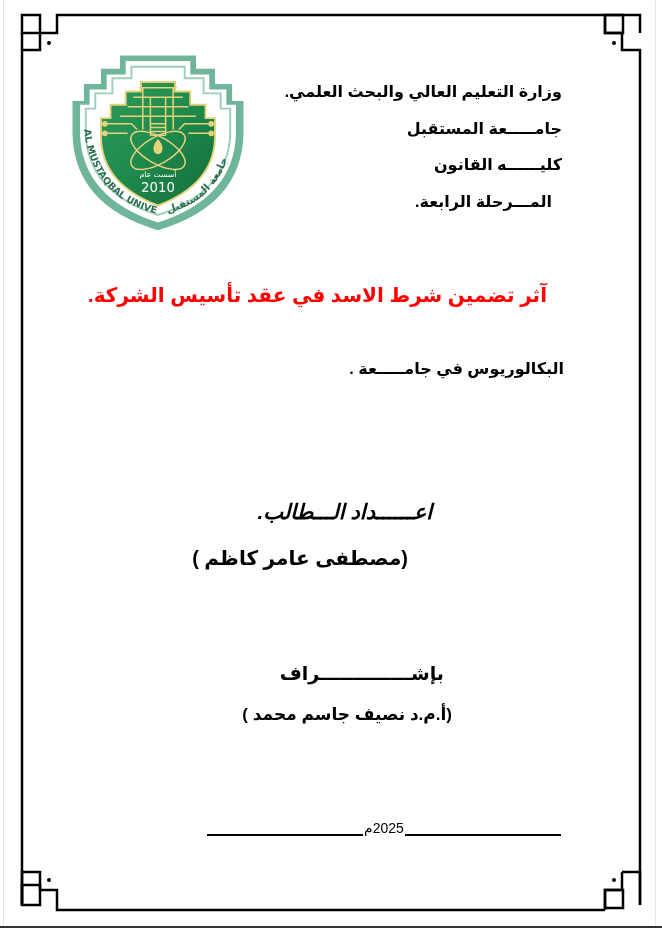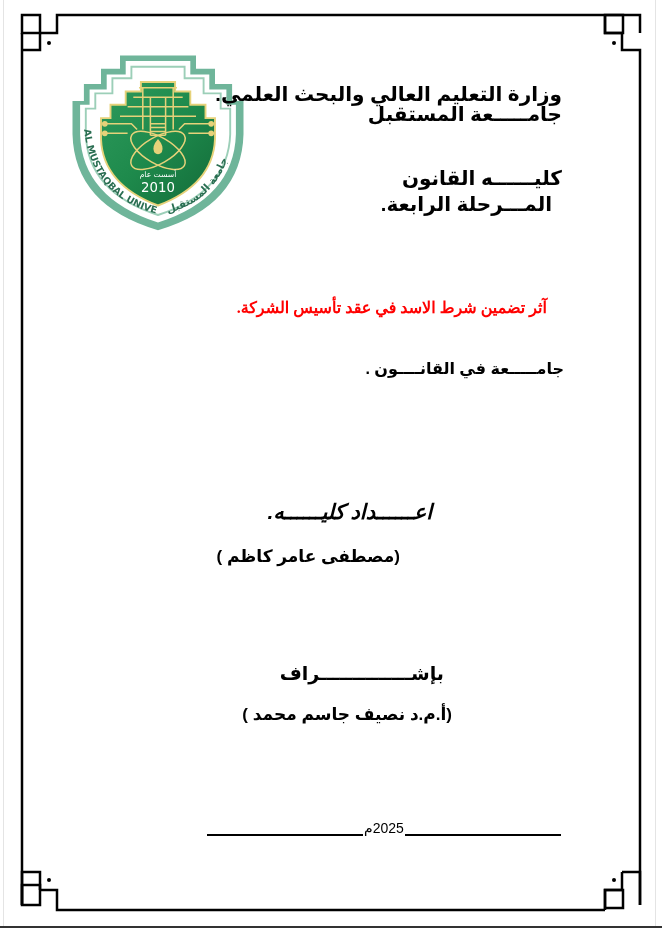--- a/index.html
+++ b/index.html
@@ -4,25 +4,25 @@
   <style>
     html, body { margin:0; padding:0; }
     body { width:662px; height:928px; background:#ffffff; position:relative; overflow:hidden;
            font-family:"Liberation Sans", "DejaVu Sans", sans-serif; }
     .page-edge-left { position:absolute; left:3px; top:0; width:1px; height:928px; background:#e4e4e4; }
     .page-edge-right { position:absolute; left:655px; top:0; width:1px; height:928px; background:#e4e4e4; }
     .page-edge-bottom { position:absolute; left:0; top:926px; width:662px; height:2px; background:#333; }
     .border-svg { position:absolute; left:0; top:0; }
     .logo { position:absolute; left:63px; top:44px; width:190px; height:190px; }
     .txt { position:absolute; direction:rtl; color:#000; font-weight:bold; white-space:nowrap; }
-    .hdr { font-size:20px; right:100px; }
-    .title { color:#ff0000; font-size:16px; right:115px; top:298px;font-family:Liberation Serif, serif; }
+    .hdr { font-size:16px; right:100px; }
+    .title { color:#ff0000; font-size:20px; right:115px; top:283px; }
     .intro { font-size:16px; right:98px; line-height:25px; top:356px; text-align:right; }
     .prep { font-size:21px; font-style:italic; right:230px; top:500px; }
-    .student { font-size:17px; right:262px; top:546px; }
+    .student { font-size:20px; right:254px; top:546px; }
     .sup-label { font-size:19px; right:218px; top:662px; }
     .supervisor { font-size:17px; right:210px; top:672px;margin-top:32px; }
     .year-row { position:absolute; left:207px; top:818px; width:354px; height:20px;text-align:center; }
     .year-line { position:absolute; bottom:2px; height:2px; background:#000; }
     .year-text { position:absolute; left:157px; bottom:2px; font-size:14px; direction:rtl; color:#000; }
   </style>
 </head>
 <body>
 
 <div class="page-edge-left"></div>
@@ -91,31 +91,31 @@
   </g>
   <text x="100" y="140" text-anchor="middle" font-size="8" fill="#ffffff" font-family="DejaVu Sans, sans-serif">أسست عام</text>
   <text x="100" y="156" text-anchor="middle" font-size="14" fill="#ffffff" font-family="DejaVu Sans, sans-serif">2010</text>
   <path id="arcL" d="M22 90 Q30 160 96 178" fill="none"></path>
   <text font-size="10" fill="#2a6e52" font-weight="bold" font-family="DejaVu Sans, sans-serif"><textPath href="#arcL">AL MUSTAQBAL UNIVERSITY</textPath></text>
   <path id="arcR" d="M110 178 Q172 162 180 90" fill="none"></path>
   <text font-size="11" fill="#2a6e52" font-weight="bold" font-family="DejaVu Sans, sans-serif"><textPath href="#arcR">جامعة المستقبل</textPath></text>
 </svg>
 
 <div class="txt hdr" style="top:82px;">وزارة التعليم العالي والبحث العلمي.</div>
-<div class="txt hdr" style="top:102px;">جامـــــعة المستقبل</div>
-<div class="txt hdr" style="top:166px;">كليــــــه القانون</div>
+<div class="txt hdr" style="top:119px;">جامـــــعة المستقبل</div>
+<div class="txt hdr" style="top:155px;">كليــــــه القانون</div>
 <div class="txt hdr" style="top:192px; right:110px;text-align:right;">المـــرحلة الرابعة.</div>
 
 <div class="txt title">آثر تضمين شرط الاسد في عقد تأسيس الشركة.</div>
 
 <div class="txt intro">
-  <div>جامـــــعة في القانــــون .</div>
+  <div>البكالوريوس في جامـــــعة .</div>
 </div>
 
-<div class="txt prep">اعــــــداد كليــــــه.</div>
+<div class="txt prep">اعــــــداد الـــطالب.</div>
 <div class="txt student">(مصطفى عامر كاظم )</div>
 
 <div class="txt sup-label">بإشــــــــــــــراف</div>
 <div class="txt supervisor">(أ.م.د نصيف جاسم محمد )</div>
 
 <div class="year-row">
   <div class="year-line" style="left:0; width:156px;"></div>
   <div class="year-text">2025م</div>
   <div class="year-line" style="left:198px; width:156px;"></div>
 </div>

